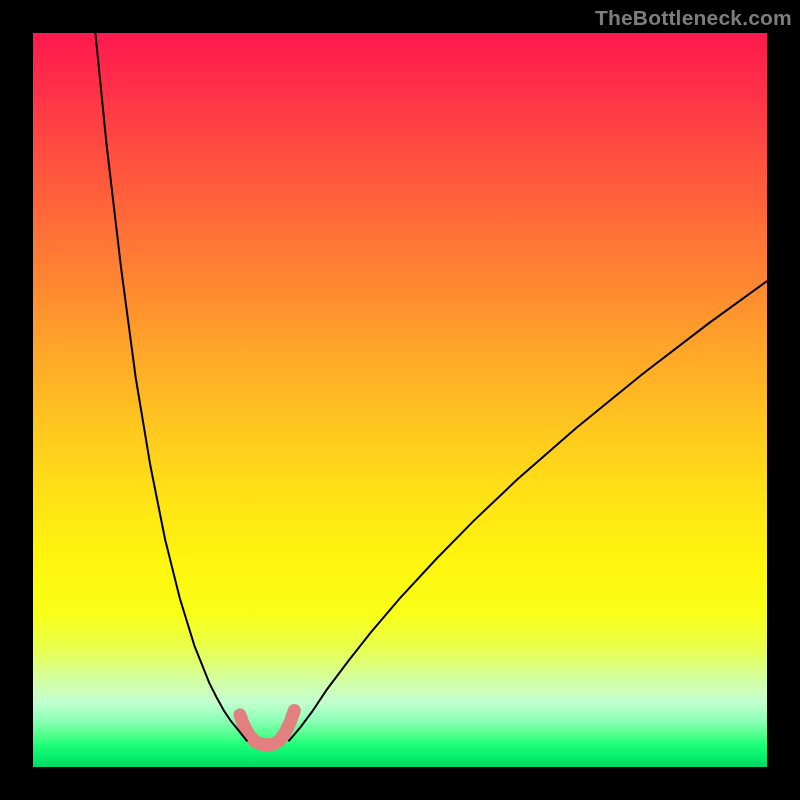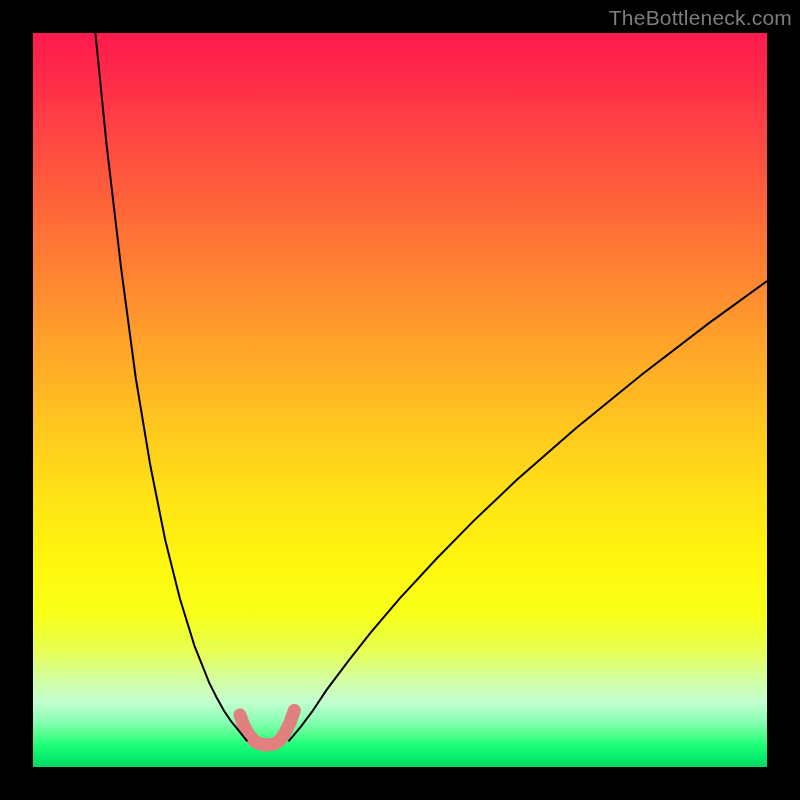--- a/index.html
+++ b/index.html
@@ -57,21 +57,21 @@
       #04d862 100%
     );
   }
   .watermark {
     position: absolute;
     top: 6px;
     right: 8px;
     color: #7d7d7d;
     font-size: 21px;
     letter-spacing: 0.2px;
-    font-weight: 400;
+    font-weight: 700;
   }
   svg.curve-layer {
     position: absolute;
     top: 0;
     left: 0;
     width: 734px;
     height: 734px;
     overflow: visible;
   }
 </style>

